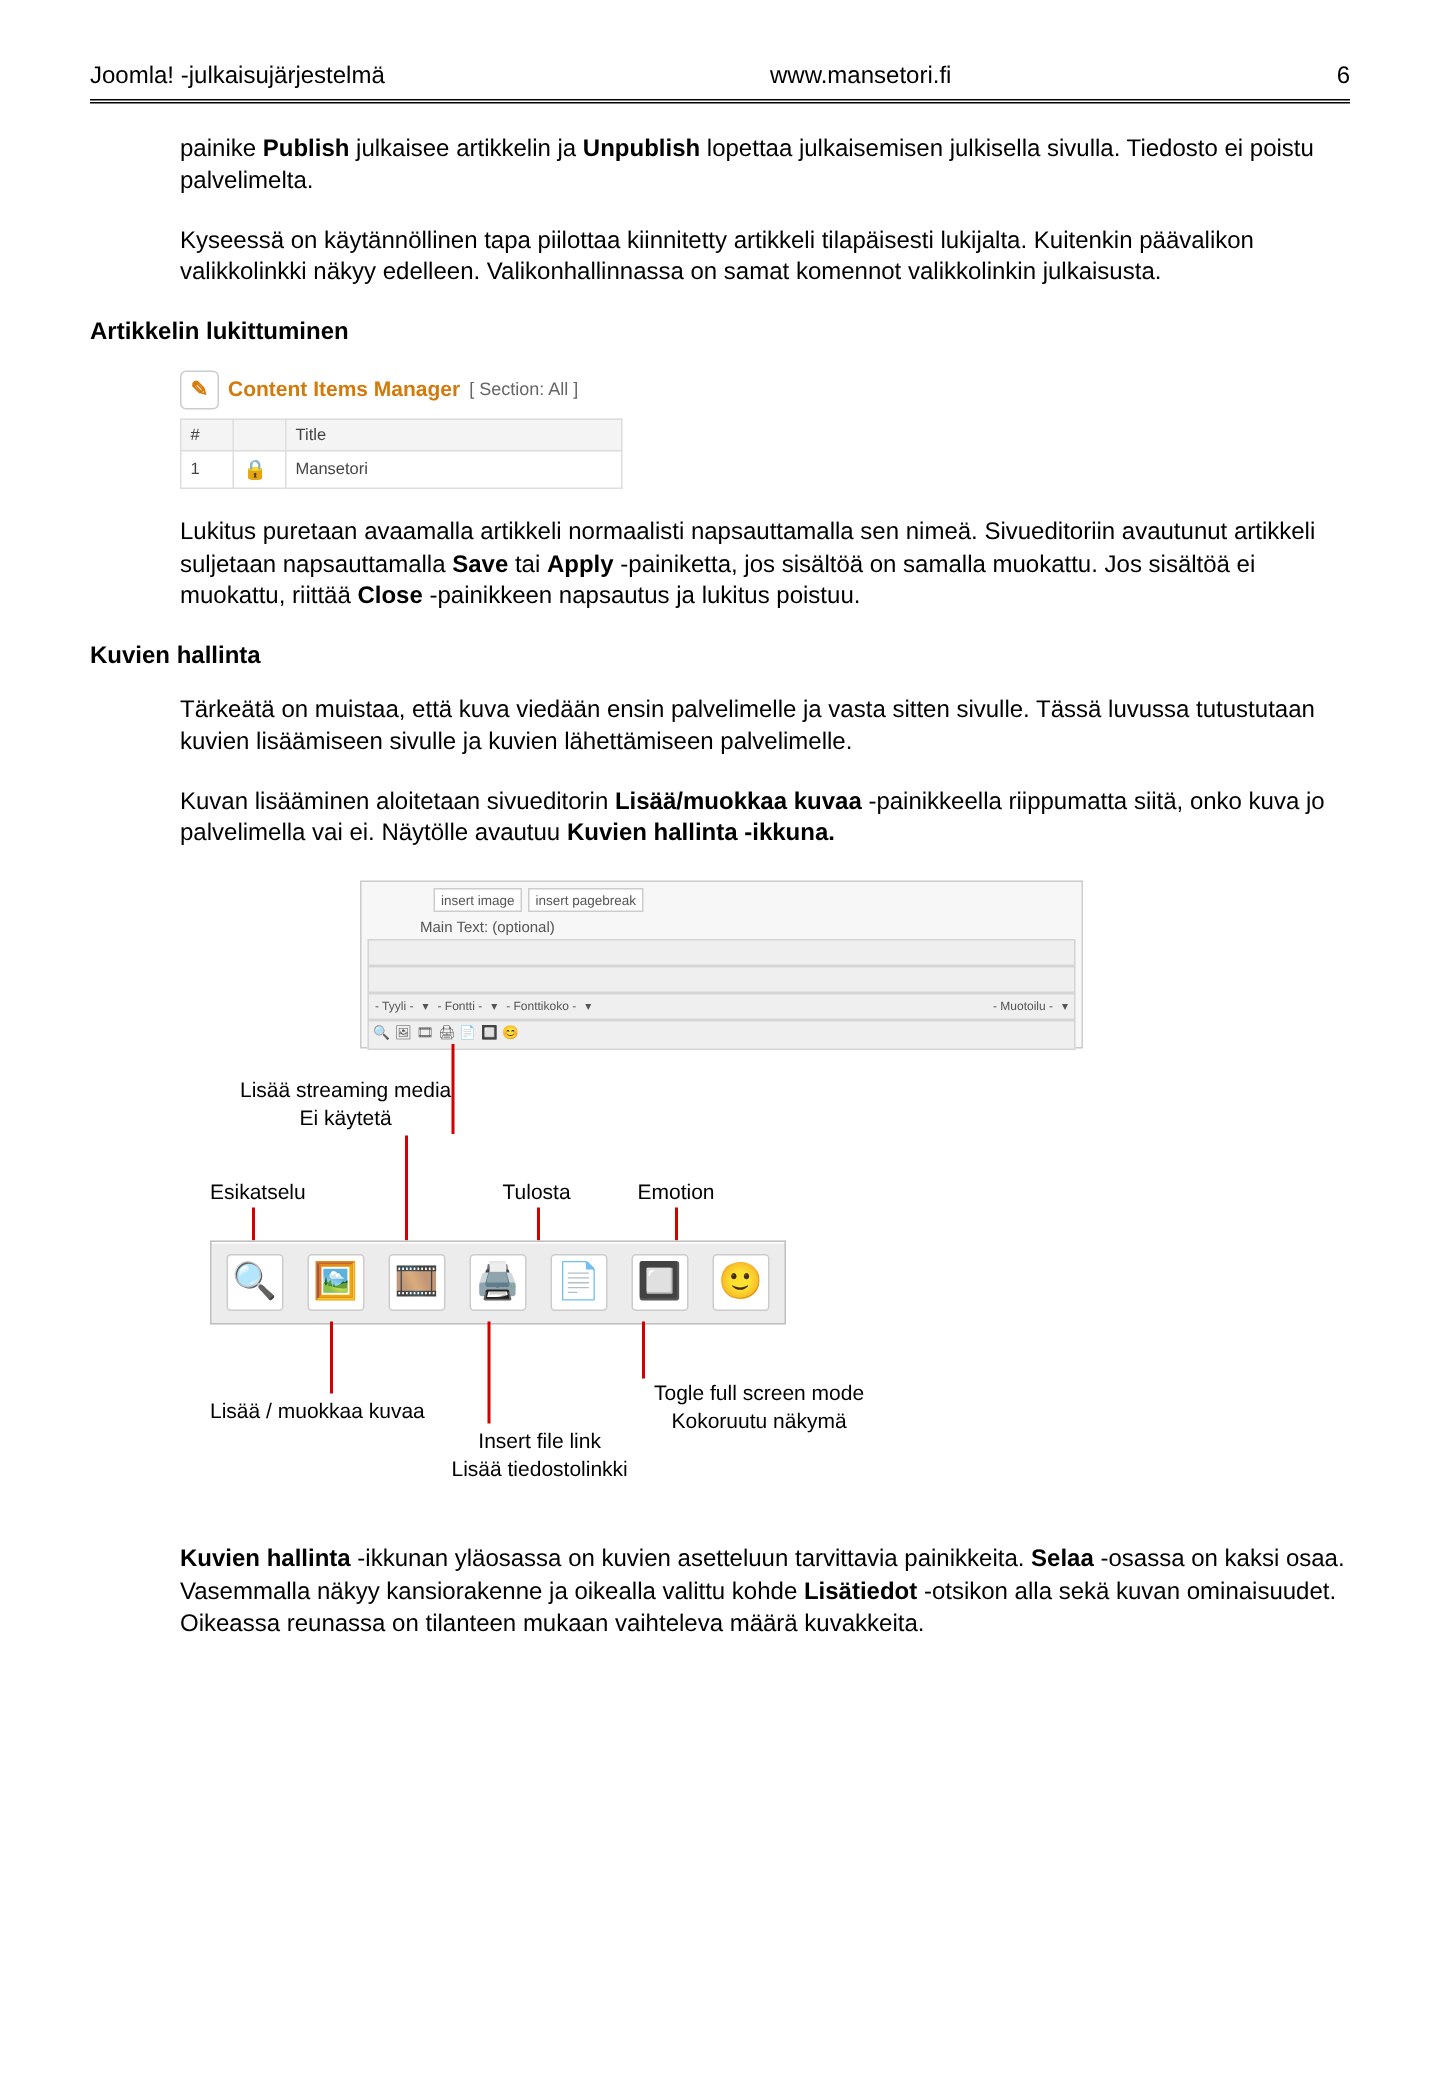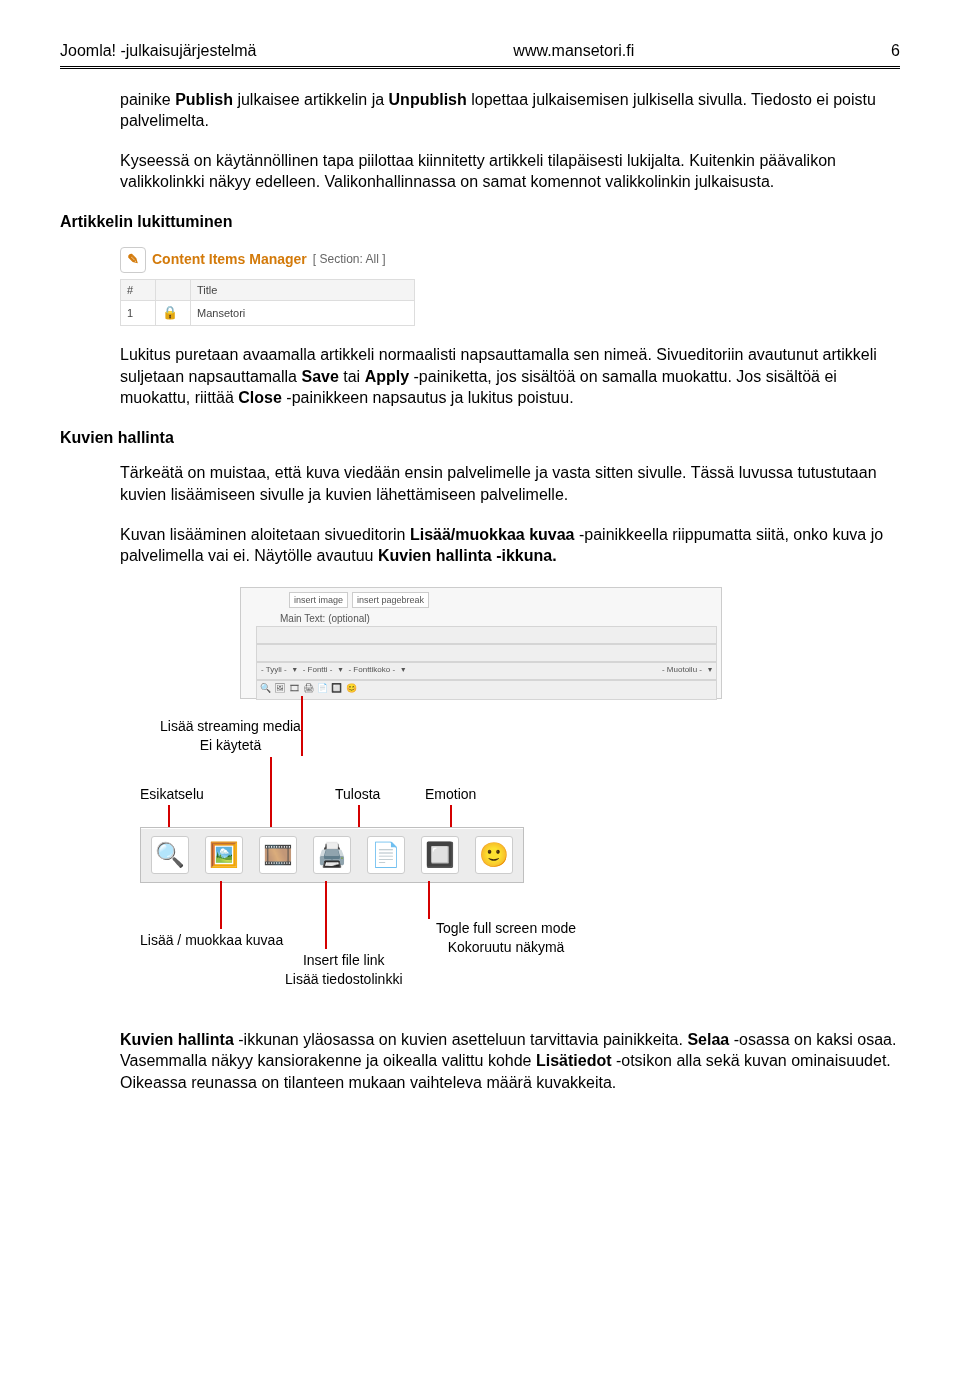--- a/index.html
+++ b/index.html
@@ -94,21 +94,21 @@
   .editor-area-img .top-btns {
     position:absolute; top:4px; left:4px; display:flex; gap:4px;margin-left:44px;
   }
   .editor-area-img .top-btns span{
     border:1px solid #ccc; background:#fff; padding:1px 4px;
   }
   .editor-area-img .label{
     position:absolute; top:24px; left:6px; font-size:10px;padding-left:33px;
   }
   .editor-area-img .toolbar-row{
-    position:absolute; left:4px; right:4px; height:16px; border:1px solid #d5d5d5; background:#efefef;margin-left:11px;
+    position:absolute; left:4px; right:4px; height:16px; border:1px solid #d5d5d5; background:#efefef;
   }
   .red-line-v {
     position: absolute;
     width: 2px;
     background: #d40000;
   }
   .callout-block {
     margin-left: 80px;
     position: relative;
     height: 320px;
@@ -247,21 +247,21 @@
     <div class="tb-btn">📄</div>
     <div class="tb-btn">🔲</div>
     <div class="tb-btn">🙂</div>
   </div>
 
   <div class="v-line" style="left:80px; top:172px; height:48px;"></div>
   <div class="v-line" style="left:185px; top:172px; height:68px;"></div>
   <div class="v-line" style="left:288px; top:172px; height:38px;"></div>
 
   <div class="callout-text" style="top:222px; left:0;">Lisää / muokkaa kuvaa</div>
-  <div class="callout-text" style="top:242px; left:145px;">
+  <div class="callout-text" style="top:242px; left:161px;">
     <span>Insert file link</span><br><span>Lisää tiedostolinkki</span>
   </div>
   <div class="callout-text" style="top:210px; left:296px;">
     <span>Togle full screen mode</span><br><span>Kokoruutu näkymä</span>
   </div>
 </div>
 
 <p class="para">
   <b>Kuvien hallinta</b><span> -ikkunan yläosassa on kuvien asetteluun tarvittavia painikkeita. </span><b>Selaa</b><span> -osassa on kaksi osaa. Vasemmalla näkyy kansiorakenne ja oikealla valittu kohde </span><b>Lisätiedot</b><span> -otsikon alla sekä kuvan ominaisuudet. Oikeassa reunassa on tilanteen mukaan vaihteleva määrä kuvakkeita.</span>
 </p>

